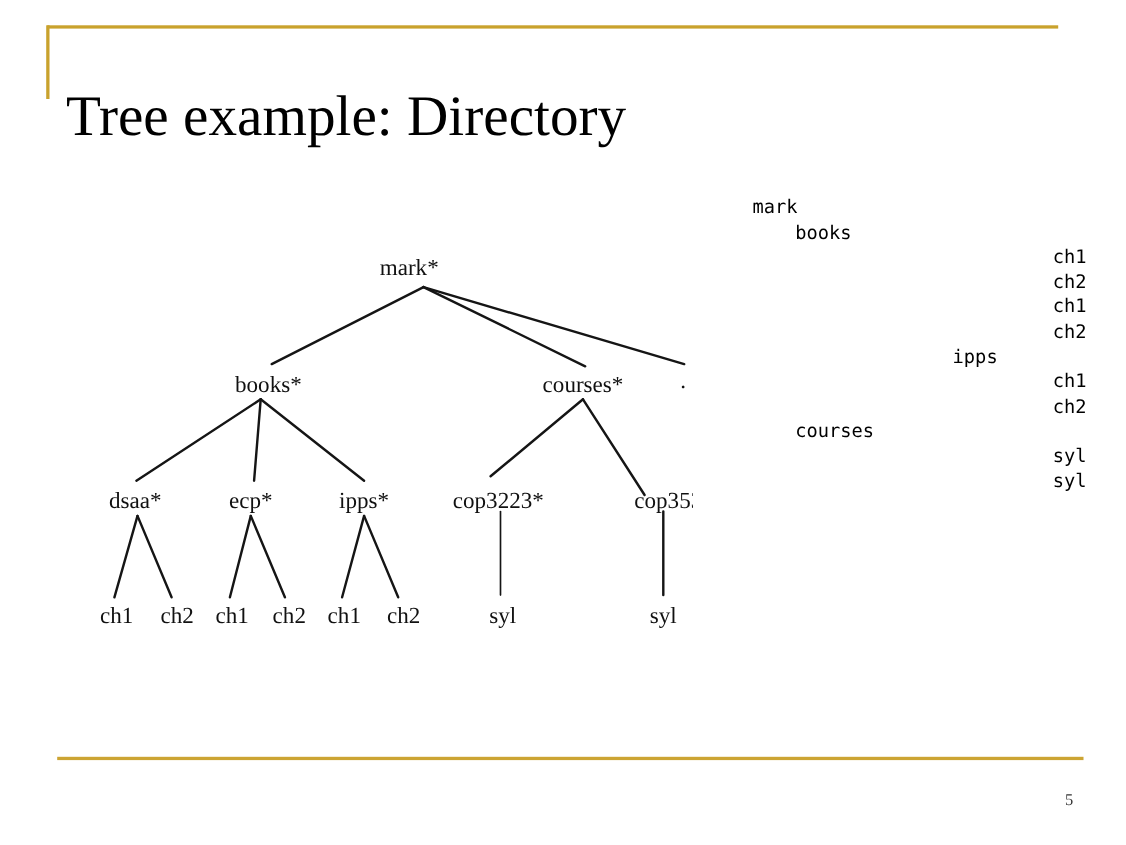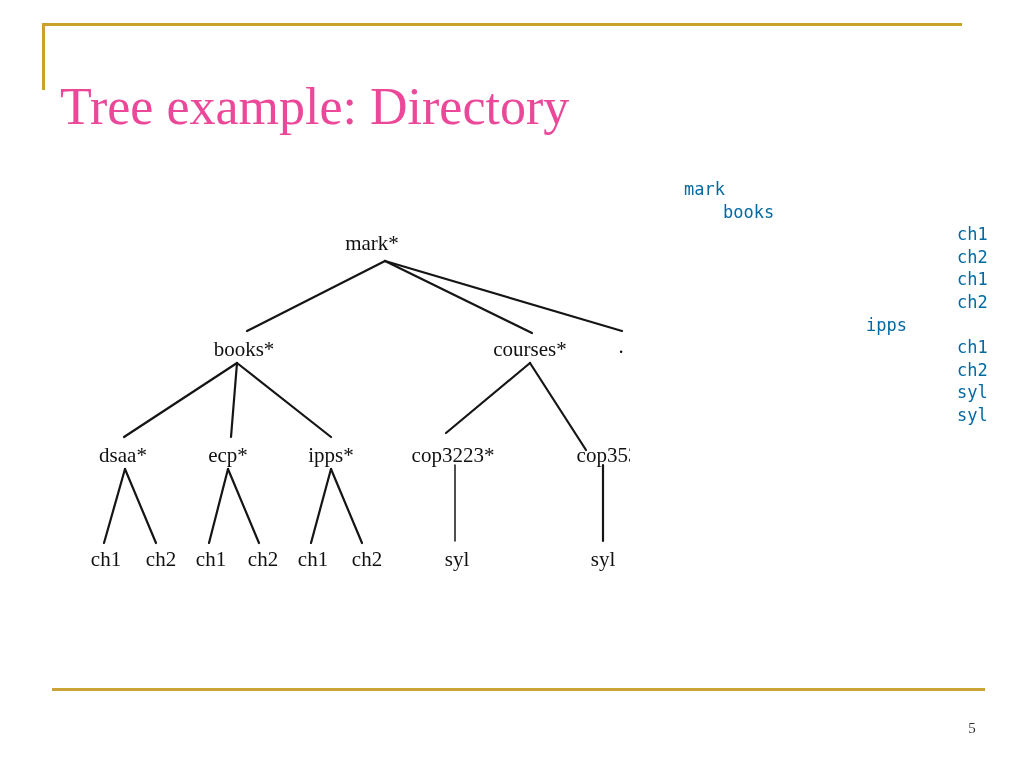--- a/index.html
+++ b/index.html
@@ -5,32 +5,32 @@
   html,body{margin:0;padding:0;background:#fff;}
   #slide{
     position:relative;width:1024px;height:768px;background:#ffffff;
     overflow:hidden;font-family:"Liberation Serif",serif;
   }
   .hline-top{position:absolute;left:43px;top:23px;width:919px;height:3px;background:#C9A22D;}
   .vline-left{position:absolute;left:42px;top:23px;width:3px;height:67px;background:#C9A22D;}
   .slide-title{
     position:absolute;left:60px;top:46px;width:900px;
     font-family:"Liberation Serif",serif;font-size:52px;line-height:1.0;
-    color:#ec4899;white-space:nowrap;font-weight:normal;
+    color:#000000;white-space:nowrap;font-weight:normal;
   }
   .tree-svg{position:absolute;left:80px;top:160px;width:550px;height:420px;overflow:hidden;}
   .tree-svg text{
     font-family:"Liberation Serif",serif;font-size:21px;fill:#111;
   }
   .tree-svg line{stroke:#151515;stroke-width:2.2;stroke-linecap:round;}
   .tree-svg line.thin{stroke-width:1.5;}
   .dir-listing{
     position:absolute;left:684px;top:178px;width:330px;
     font-family:"DejaVu Sans Mono","Liberation Mono",monospace;
-    font-size:17px;color:#0369a1;
+    font-size:17px;color:#000000;
   }
   .dir-row{height:22.6px;line-height:22.6px;white-space:pre;}
   .dir-row.indent-1{margin-left:39px;}
   .dir-row.indent-2{margin-left:182px;}
   .dir-row.indent-3{margin-left:273px;}
   .hline-bottom{position:absolute;left:52px;top:688px;width:933px;height:3px;background:#CCA433;}
   .page-number{
     position:absolute;left:957px;top:720px;width:30px;text-align:center;
     font-family:"Liberation Serif",serif;font-size:15px;color:#333;
   }
@@ -96,20 +96,21 @@
   <div class="dir-listing">
       <div class="dir-row indent-0">mark</div>
       <div class="dir-row indent-1">books</div>
       <div class="dir-row indent-3">ch1</div>
       <div class="dir-row indent-3">ch2</div>
       <div class="dir-row indent-3">ch1</div>
       <div class="dir-row indent-3">ch2</div>
       <div class="dir-row indent-2">ipps</div>
       <div class="dir-row indent-3">ch1</div>
       <div class="dir-row indent-3">ch2</div>
+      <div class="dir-row indent-1">courses</div>
       <div class="dir-row indent-3">syl</div>
       <div class="dir-row indent-3">syl</div>
     </div>
 
   <div class="hline-bottom"></div>
   <div class="page-number">5</div>
 
 </div>
 
 </body></html>

